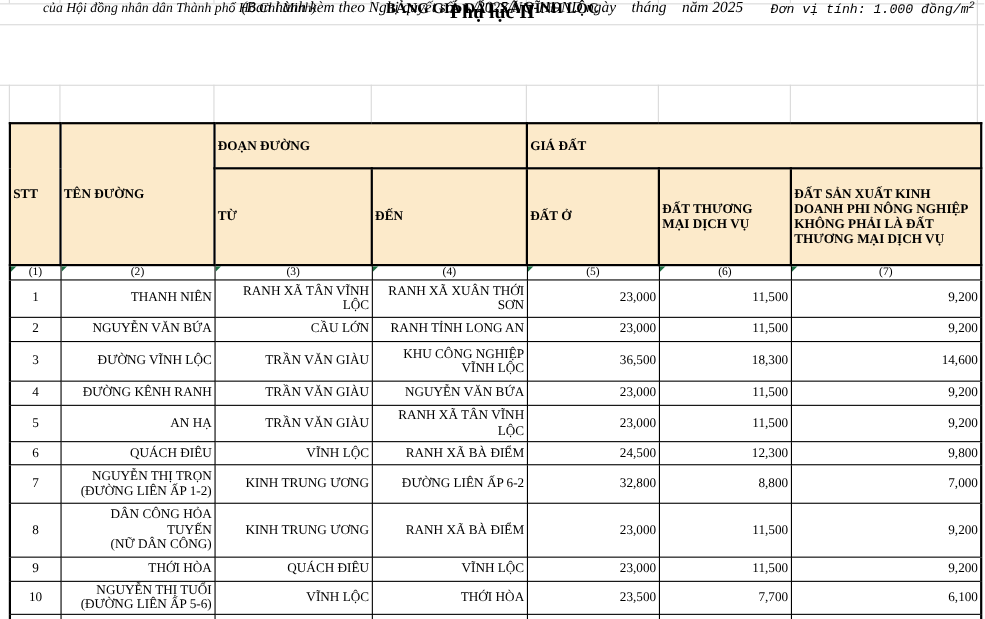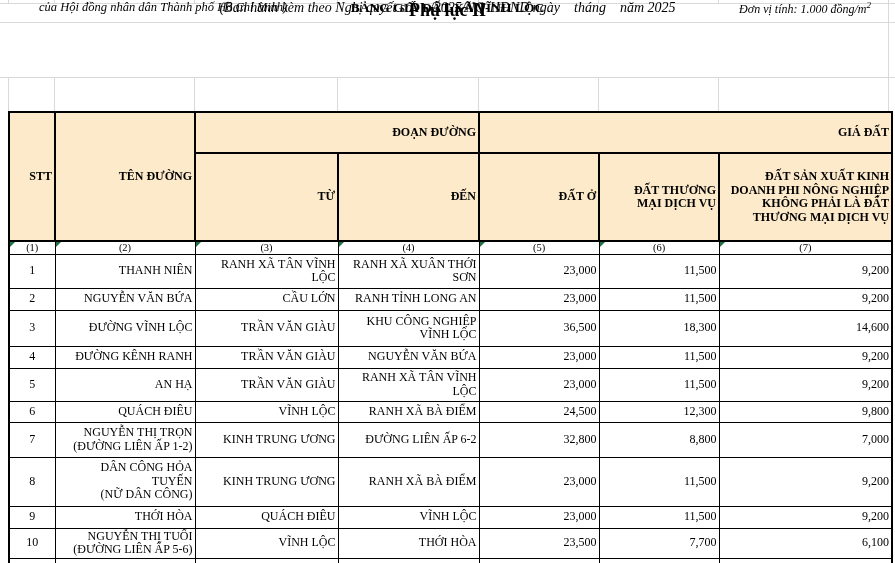--- a/index.html
+++ b/index.html
@@ -12,36 +12,36 @@
   .gl{position:absolute;background:var(--faint-gridline,#D9D9D9);}
   
   .appendix{position:absolute;left:0;top:4;width:100%;text-align:center;
     font-size:18px;font-weight:bold;}
   .doc-title{position:absolute;left:0;top:24;width:100%;text-align:center;
     font-size:13.5px;font-weight:bold;}
   .doc-sub1{position:absolute;left:0;top:40;width:100%;text-align:center;
     font-size:14px;font-style:italic;white-space:pre-wrap;}
   .doc-sub2{position:absolute;left:5px;top:55;width:100%;
     font-size:12.5px;font-style:italic;padding-left:34px;}
-  .unit-note{position:absolute;right:24px;top:83;font-size:12px;font-style:italic;}
+  .unit-note{position:absolute;right:9px;top:83;font-size:12px;font-style:italic;font-family:Liberation Mono, monospace;}
   .unit-note sup{font-size:9px;}
   
   table.price{
     position:absolute;left:8px;top:111px;width:883px;
     border-collapse:collapse;table-layout:fixed;
     border:2px solid var(--table-border,#000);
   }
   table.price th,table.price td{
     border:1px solid var(--table-border,#000);
     vertical-align:middle;overflow:hidden;
     font-size:12px;line-height:13.5px;padding:1px 2px;
   }
   tr.hdr th{
     border-width:2px;background:var(--header-background,#FCEACA);
-    font-weight:bold;text-align:right;white-space:pre-line;
+    font-weight:bold;text-align:left;white-space:pre-line;
   }
   th.h-left{text-align:left;padding-left:3px;}
   th.h-small{font-size:11.5px;line-height:15px;}
   tr.numrow td{
     border-top-width:2px;text-align:center;
     font-size:10.5px;line-height:11px;padding:0;position:relative;
   }
   .tri{position:absolute;top:0;left:0;width:0;height:0;
     border-top:5px solid var(--error-indicator-green,#1E7145);
     border-right:5px solid transparent;}

